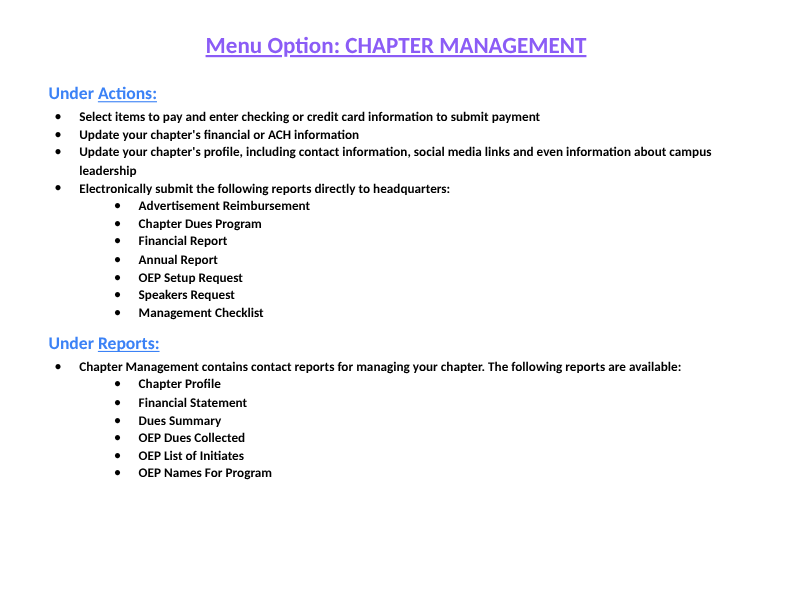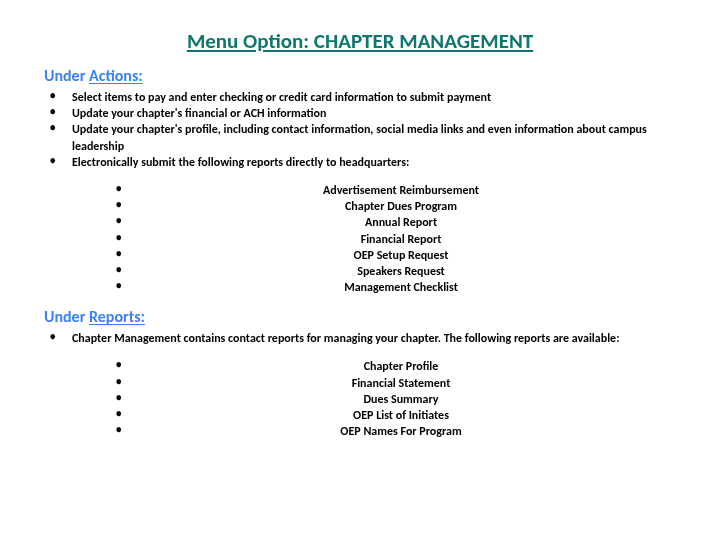--- a/index.html
+++ b/index.html
@@ -12,22 +12,22 @@
     color: #000;
   }
   .page {
     padding: 28px 44px 0 44px;
     box-sizing: border-box;
   }
   h1.title {
     text-align: center;
     font-size: 21px;
     font-weight: 700;
-    color: #0f766e;
-    margin: 0 0 12px 0;
+    color: #8b5cf6;
+    margin: 0 0 22px 0;
     text-decoration: underline;
     text-underline-offset: 2px;
   }
   h2.section {
     font-size: 16px;
     font-weight: 700;
     color: #3b82f6;
     margin: 6px 0 4px 0;
   }
   h2.section .uline {
@@ -49,23 +49,22 @@
   }
   ul.lvl1 > li::before {
     content: "•";
     position: absolute;
     left: 2px;
     top: 0;
     font-size: 11px;
   }
   ul.lvl2 {
     list-style: none;
-    margin: 12px;
+    margin: 0;
     padding: 0 0 0 30px;
-    text-align: center;
   }
   ul.lvl2 > li {
     position: relative;
     padding-left: 24px;
     margin: 0;
   }
   ul.lvl2 > li::before {
     content: "•";
     position: absolute;
     left: 2px;
@@ -86,39 +85,40 @@
 
   <ul class="lvl1">
     <li><span>Select items to pay and enter checking or credit card information to submit payment</span></li>
     <li><span>Update your chapter's financial or ACH information</span></li>
     <li><span>Update your chapter's profile, including contact information, social media links and even information about campus leadership</span></li>
     <li>
       <span>Electronically submit the following reports directly to headquarters:</span>
       <ul class="lvl2">
         <li><span>Advertisement Reimbursement</span></li>
         <li><span>Chapter Dues Program</span></li>
+        <li><span>Financial Report</span></li>
         <li><span>Annual Report</span></li>
-        <li><span>Financial Report</span></li>
         <li><span>OEP Setup Request</span></li>
         <li><span>Speakers Request</span></li>
         <li><span>Management Checklist</span></li>
       </ul>
     </li>
   </ul>
 
   <h2 class="section">
     <span>Under </span><span class="uline">Reports:</span>
   </h2>
 
   <ul class="lvl1">
     <li>
       <span>Chapter Management contains contact reports for managing your chapter. The following reports are available:</span>
       <ul class="lvl2">
         <li><span>Chapter Profile</span></li>
         <li><span>Financial Statement</span></li>
         <li><span>Dues Summary</span></li>
+        <li><span>OEP Dues Collected</span></li>
         <li><span>OEP List of Initiates</span></li>
         <li><span>OEP Names For Program</span></li>
       </ul>
     </li>
   </ul>
 
 </div>
 
 </body></html>

